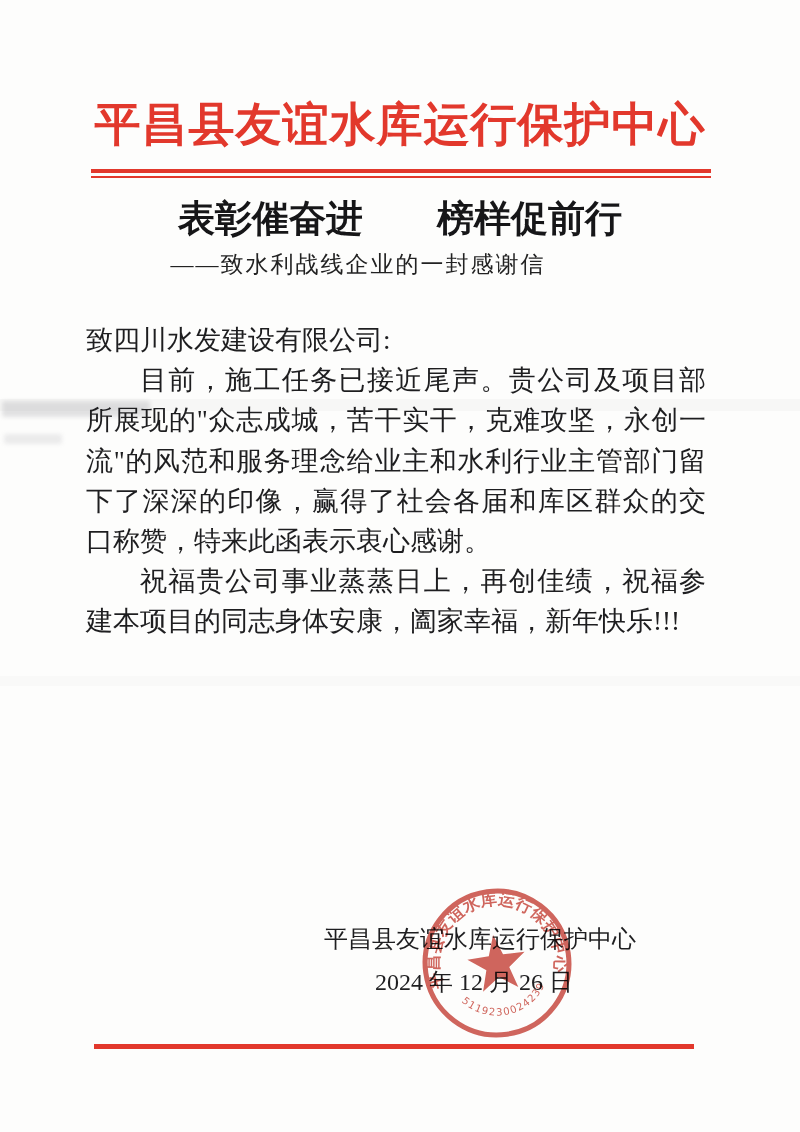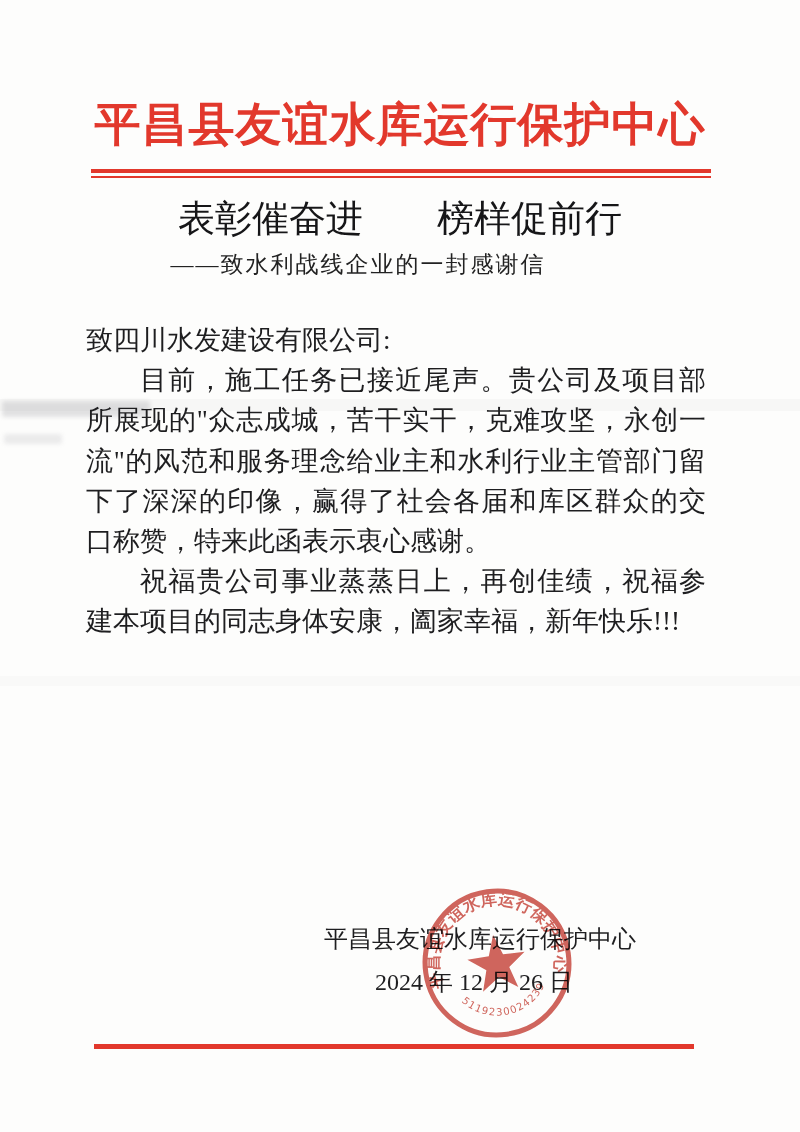--- a/index.html
+++ b/index.html
@@ -28,21 +28,21 @@
   }
   .head-rule {
     position:absolute; top:169px; left:91px; width:620px;
     border-top:4px solid #e2382c;
     border-bottom:2px solid #e2382c;
     height:3px;
   }
   .letter-title {
     position:absolute; top:194px; left:0; width:800px;
     text-align:center;
-    font-size:37px; font-weight:normal; color:#161618;
+    font-size:37px; font-weight:bold; color:#161618;
     white-space:nowrap;
   }
   .letter-subtitle {
     position:absolute; top:249px; left:0; width:716px;
     text-align:center;
     font-size:23px; color:#222; letter-spacing:2px;
     white-space:nowrap;
   }
   .letter-body {
     position:absolute; top:320px; left:86px; width:620px;

